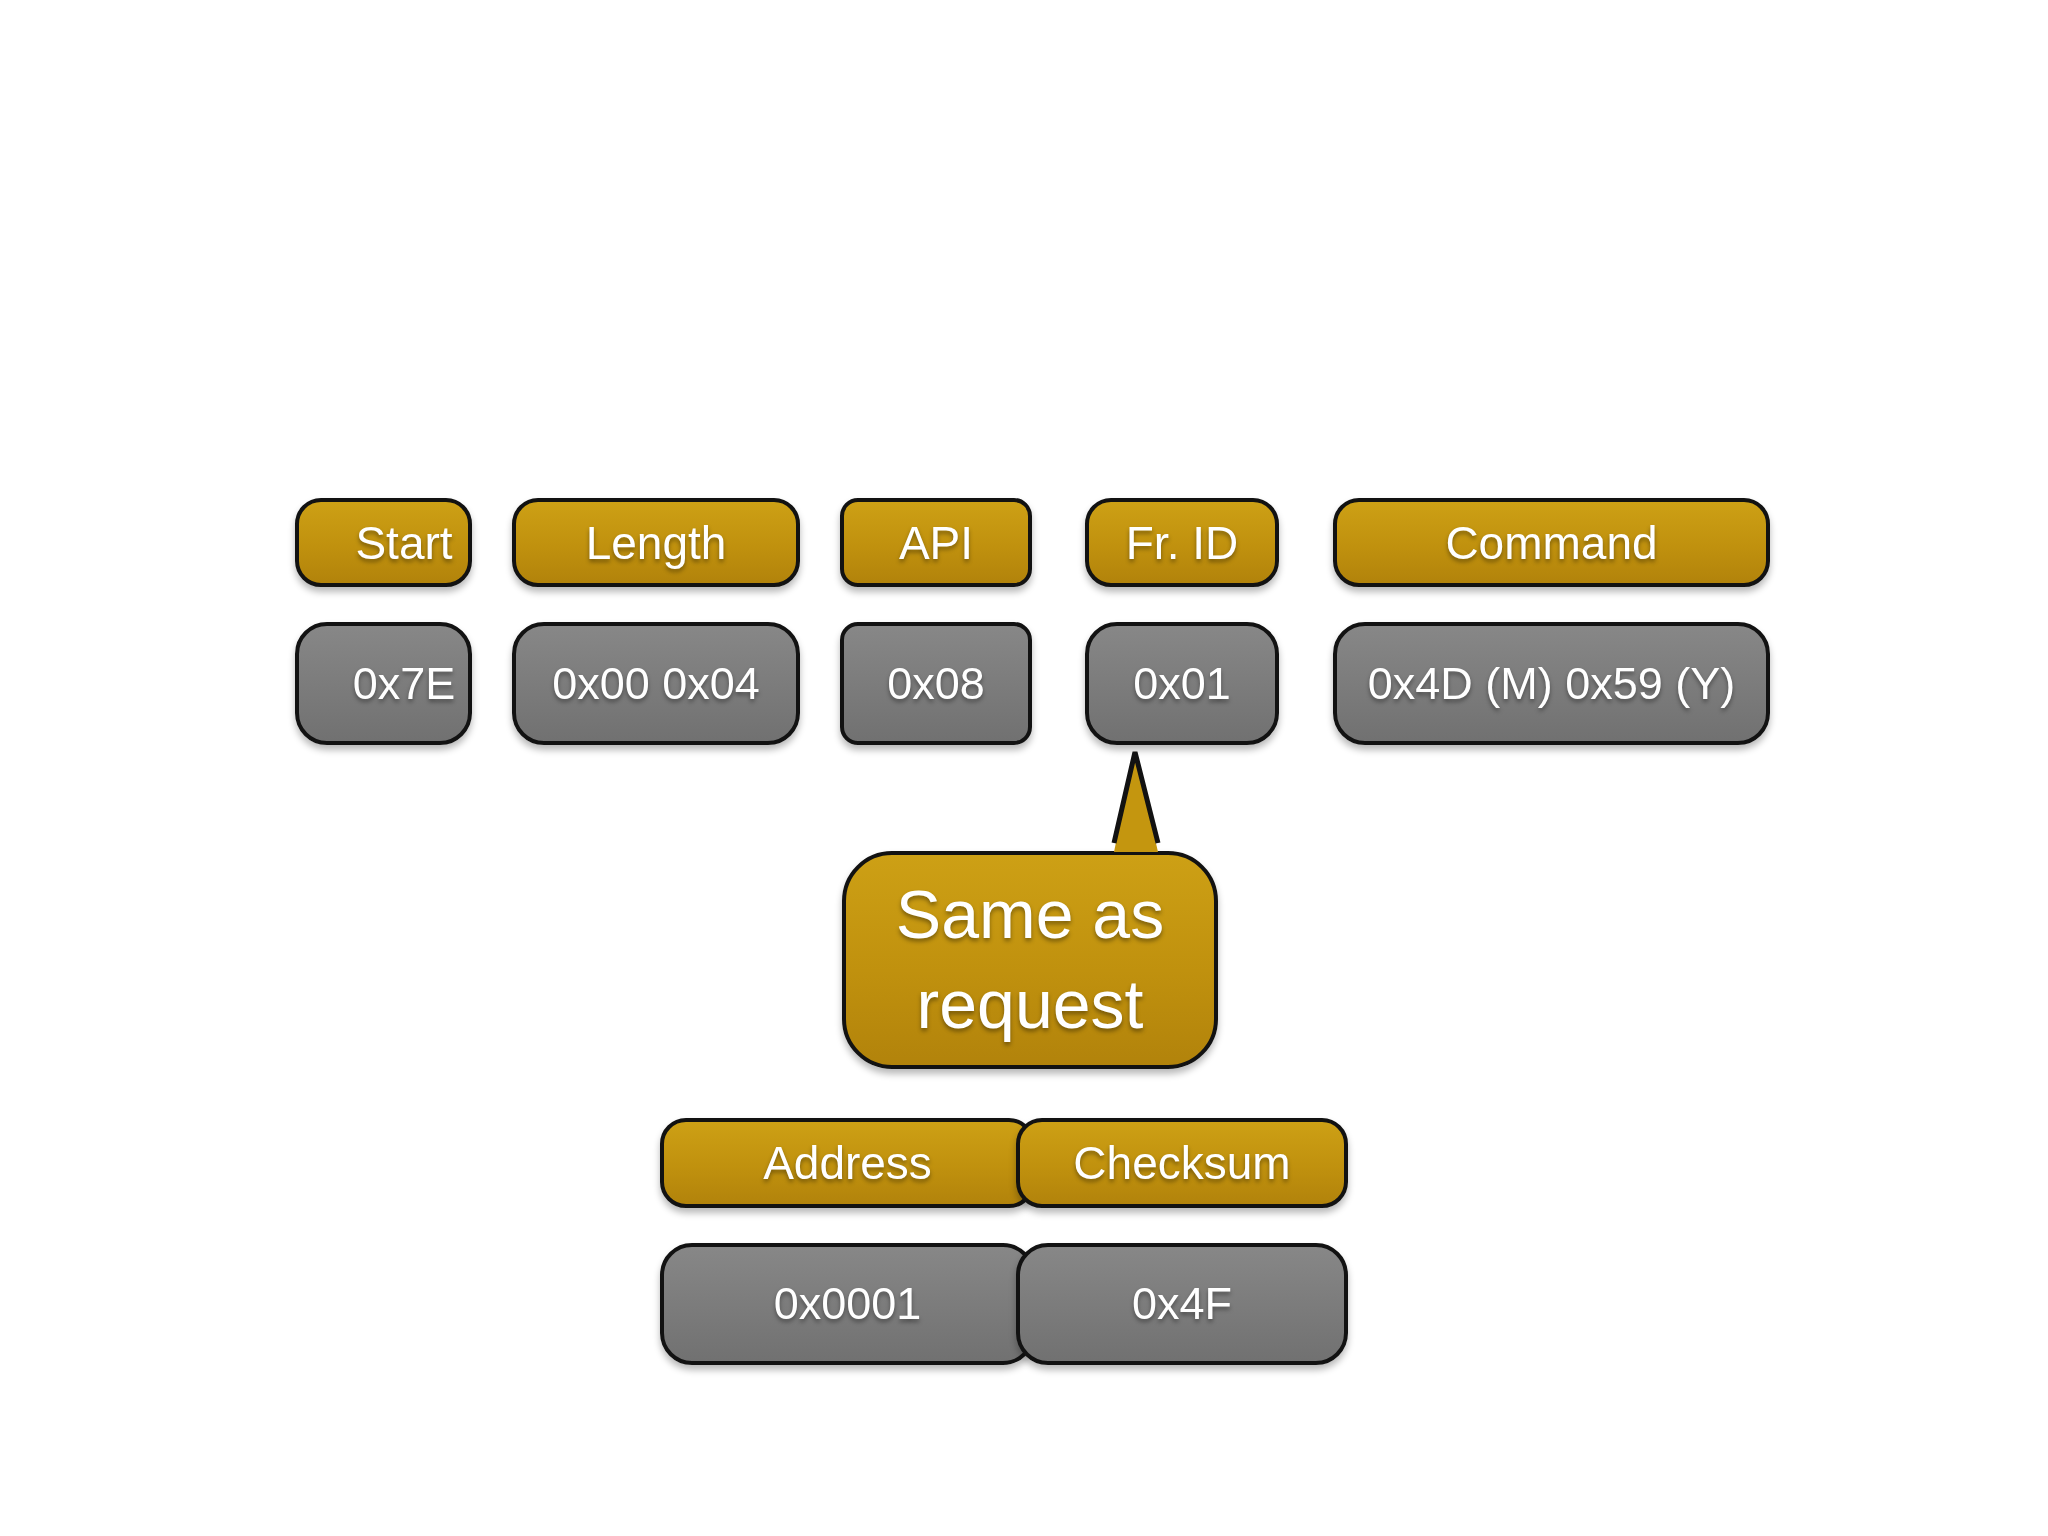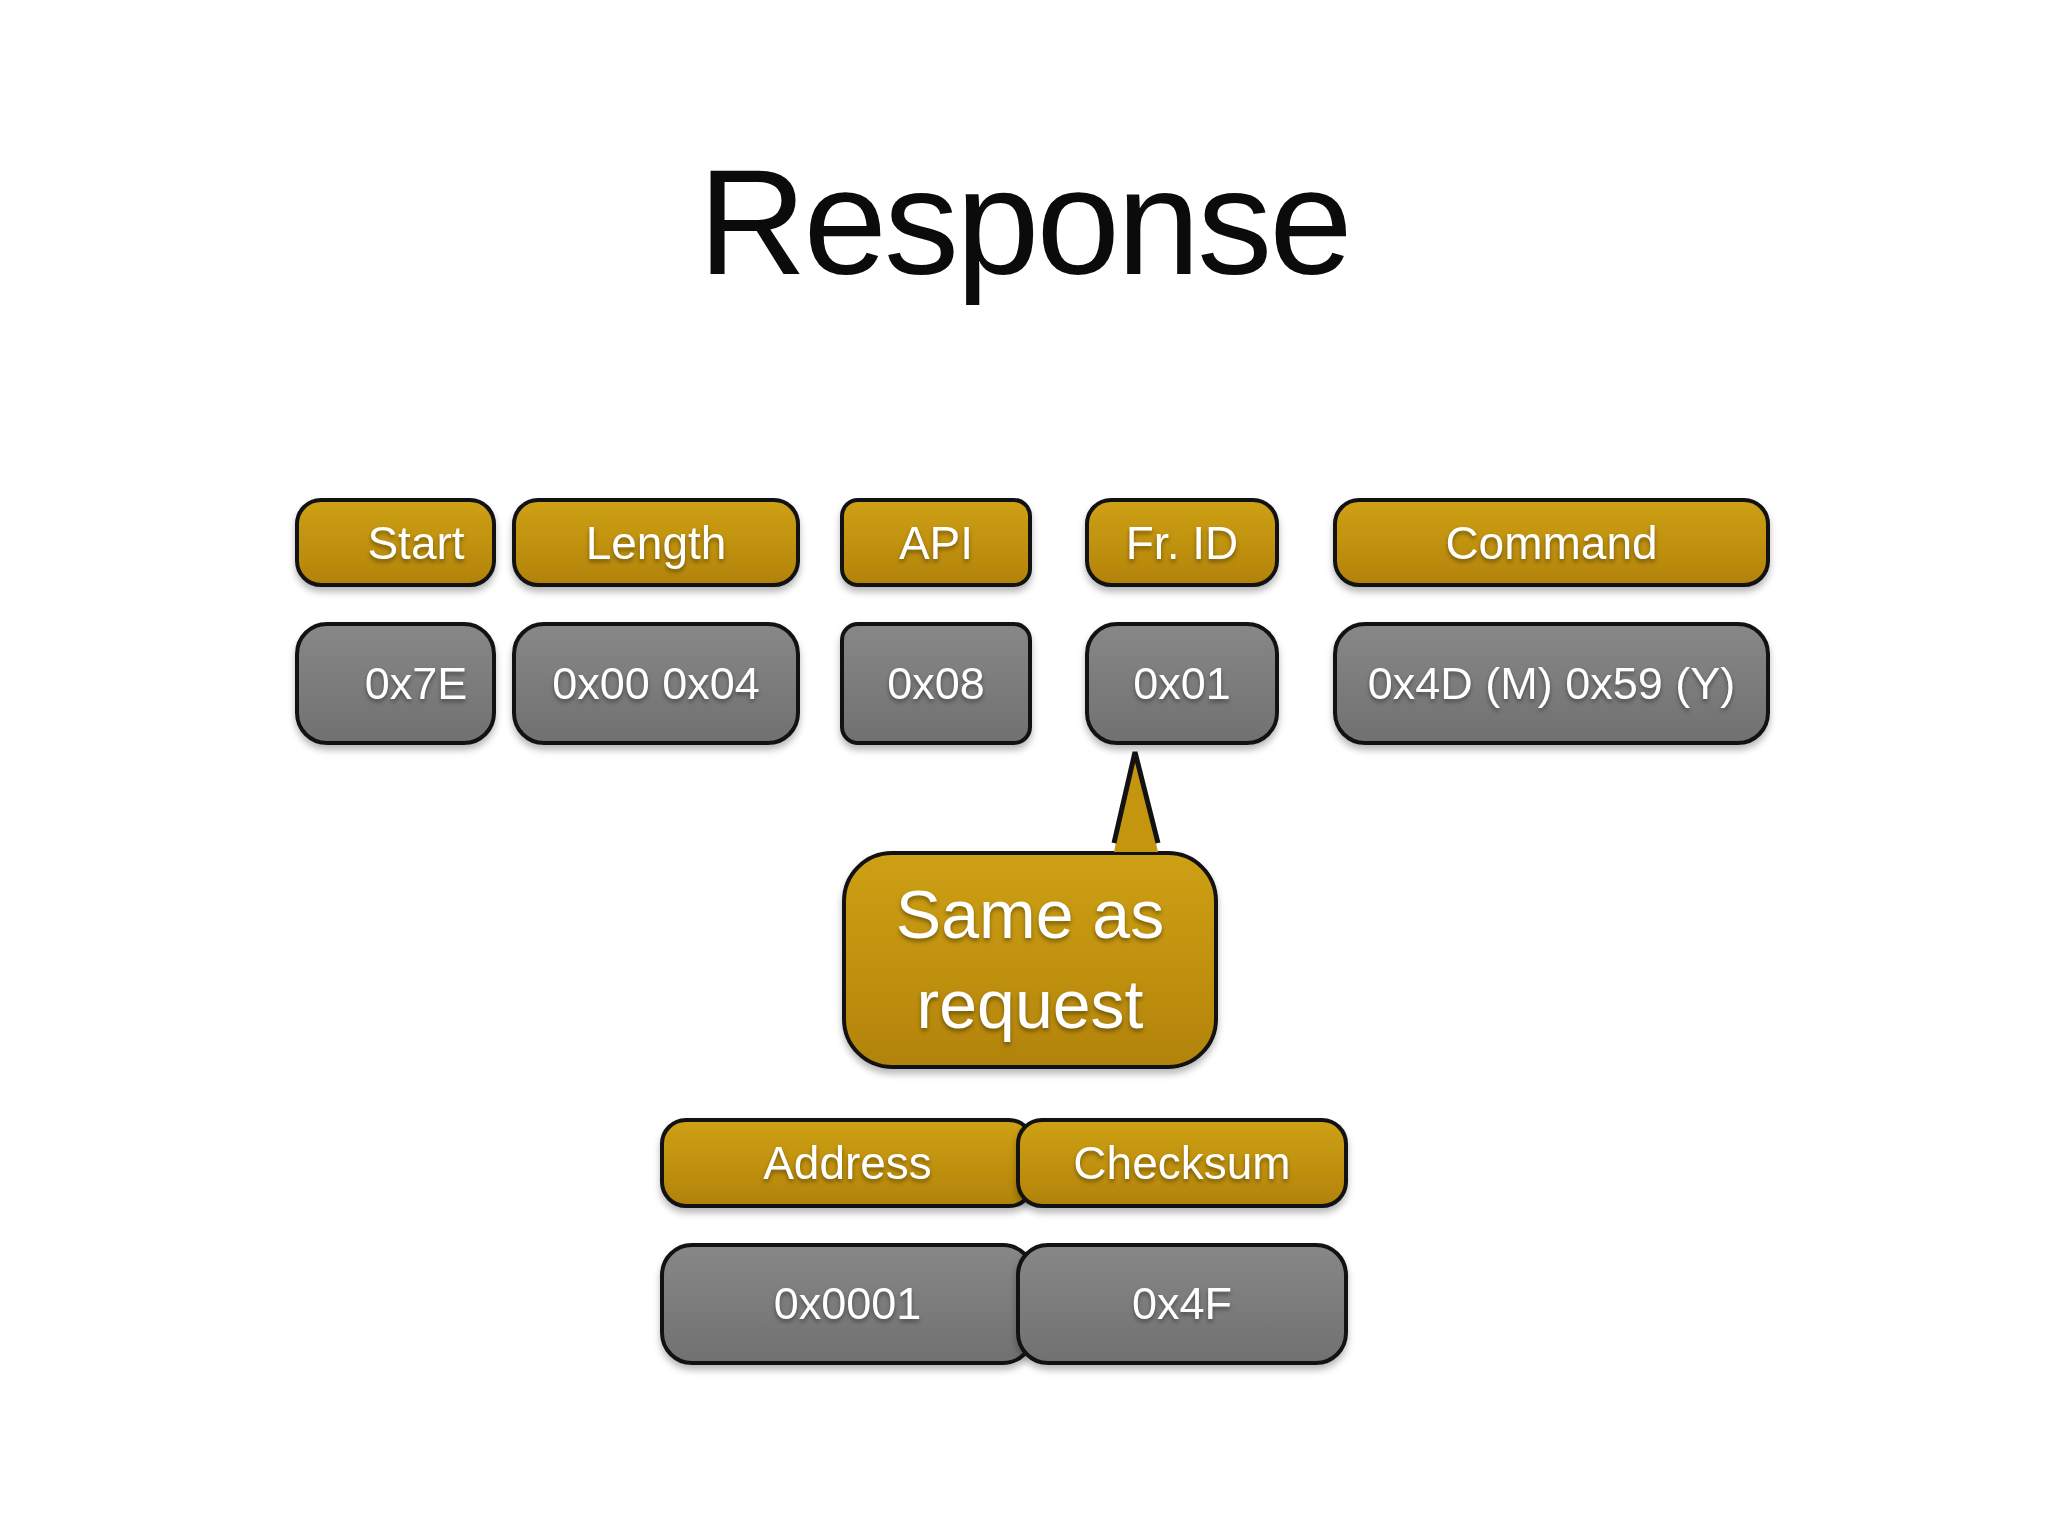--- a/index.html
+++ b/index.html
@@ -24,21 +24,21 @@
   .gold{
     background:linear-gradient(180deg,#cda015 0%,#c0910e 55%,#b2830b 100%);
     border-radius:26px;font-size:46px;
   }
   .gray{
     background:linear-gradient(180deg,#878787 0%,#7b7b7b 55%,#717171 100%);
     border-radius:32px;font-size:45px;
   }
 
   
-  .c1{left:295px;width:201px;padding-left:41px;}
+  .c1{left:295px;width:177px;padding-left:41px;}
   .c2{left:512px;width:288px;}
   .c3{left:840px;width:192px;border-radius:18px;}
   .c4{left:1085px;width:194px;}
   .c5{left:1333px;width:437px;}
   .r1-label{top:498px;height:89px;}
   .r1-value{top:622px;height:123px;}
 
   
   .c6{left:660px;width:375px;}
   .c7{left:1016px;width:332px;}
@@ -58,21 +58,20 @@
   .tail-svg{
     position:absolute;left:0;top:0;width:2048px;height:1536px;
     pointer-events:none;
   }
 </style>
 </head>
 <body>
 
 <div class="slide">
 
-  <h1 class="title">Response</h1>
 
   <div class="box gold c1 r1-label">Start</div>
   <div class="box gold c2 r1-label">Length</div>
   <div class="box gold c3 r1-label">API</div>
   <div class="box gold c5 r1-label">Command</div>
   <div class="box gold c4 r1-label">Fr. ID</div>
 
   <div class="box gray c1 r1-value">0x7E</div>
   <div class="box gray c2 r1-value">0x00 0x04</div>
   <div class="box gray c3 r1-value">0x08</div>

